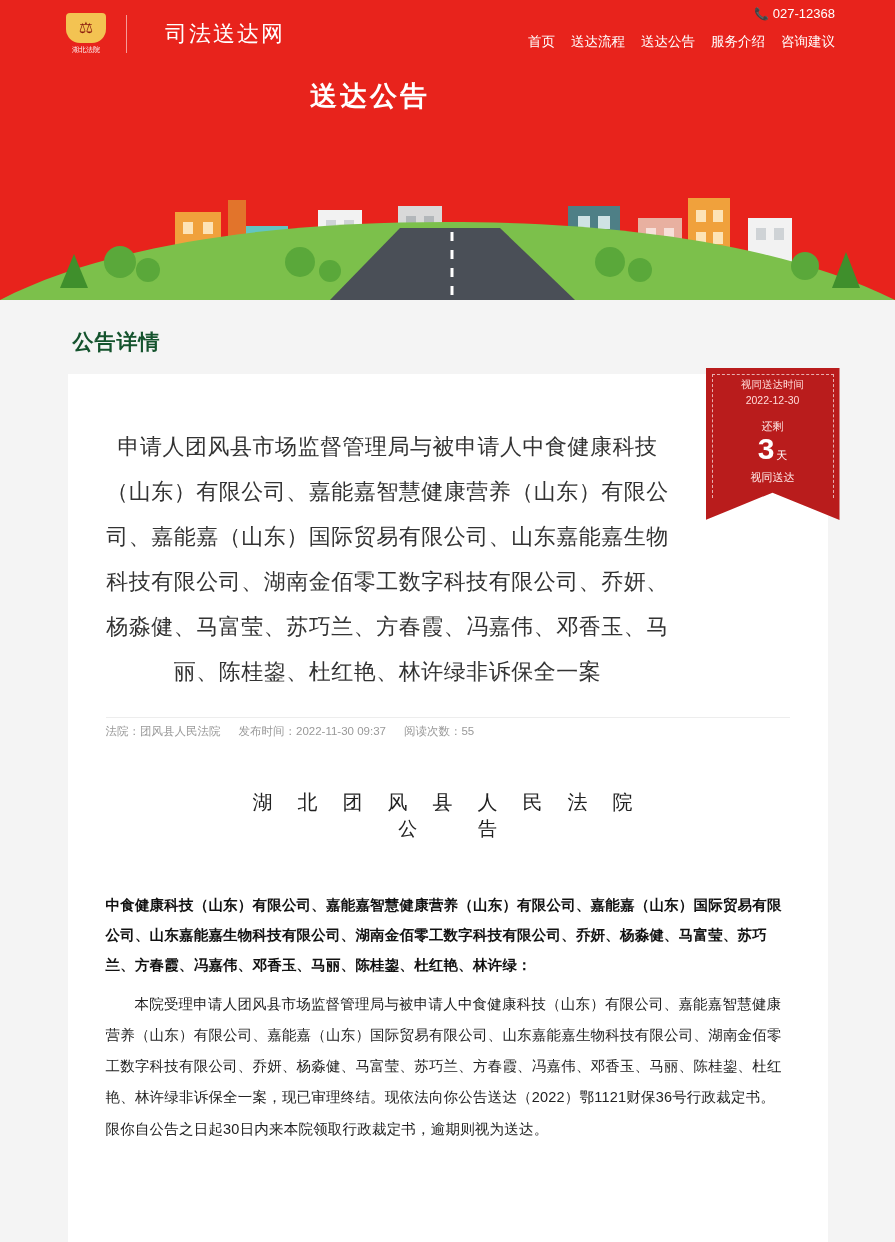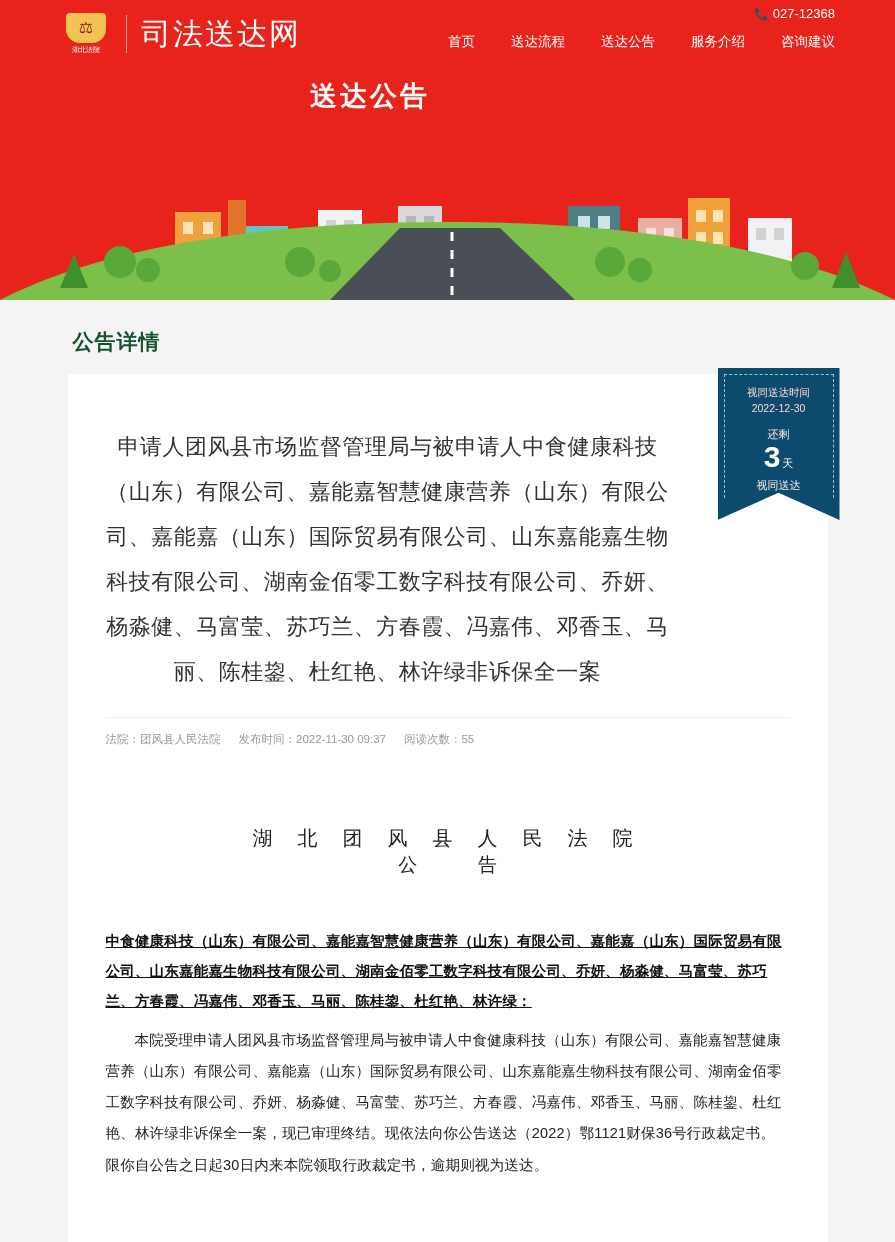--- a/index.html
+++ b/index.html
@@ -61,42 +61,43 @@
     white-space: nowrap;
   }
   .logo-div {
     width: 1px;
     height: 38px;
     background: rgba(255,255,255,.55);
     margin: 0 14px;
   }
   .site-title {
     color: #ffffff;
-    font-size: 30px;
+    font-size: 22px;
     letter-spacing: 2px;
     font-weight: 500;
     white-space: nowrap;
+    margin-left: 24px;
   }
   .phone {
     position: absolute;
     right: 60px;
     top: 6px;
     color: #ffffff;
     font-size: 13px;
     display: flex;
     align-items: center;
     gap: 4px;
   }
   .phone .ic { font-size: 12px; }
   .nav {
     position: absolute;
     right: 60px;
     top: 33px;
     display: flex;
-    gap: 36px;
+    gap: 16px;
     align-items: center;
   }
   .nav a {
     color: #ffffff;
     font-size: 13.5px;
     text-decoration: none;
     white-space: nowrap;
   }
 
   .banner-text {
@@ -156,53 +157,52 @@
   .doc-title {
     font-size: 22px;
     line-height: 2.05;
     color: #333333;
     letter-spacing: .5px;
     padding-right: 120px;
     text-align: center;
   }
   .doc-meta {
     margin-top: 22px;
-    padding-top: 14px;
+    padding-top: 6px;
     border-top: 1px solid #ededed;
     font-size: 11.5px;
     color: #999999;
     display: flex;
     gap: 18px;
   }
 
   .doc-court {
     text-align: center;
     font-size: 20px;
     color: #222222;
     letter-spacing: 10px;
-    margin-top: 78px;
+    margin-top: 50px;
     font-family: "Liberation Serif", "DejaVu Serif", serif;
   }
   .doc-kind {
     text-align: center;
     font-size: 19px;
     color: #222222;
     letter-spacing: 28px;
     text-indent: 28px;
     font-family: "Liberation Serif", "DejaVu Serif", serif;
   }
 
   .doc-parties {
     margin-top: 48px;
     font-size: 14.5px;
     font-weight: bold;
     color: #111111;
     line-height: 2.1;
     letter-spacing: .2px;
-    text-decoration: underline;
   }
   .doc-para {
     margin-top: 8px;
     font-size: 14.5px;
     color: #222222;
     line-height: 2.15;
     text-indent: 2em;
     letter-spacing: .2px;
   }
   .doc-date {
@@ -211,27 +211,26 @@
     font-size: 15.5px;
     color: #222222;
     letter-spacing: 2px;
   }
 
   
   .ribbon {
     position: absolute;
     right: -12px;
     top: -6px;
-    width: 122px;
+    width: 134px;
     height: 152px;
-    background: #0c4a6e;
+    background: #b91c1c;
     color: #ffffff;
     text-align: center;
     clip-path: polygon(0 0, 100% 0, 100% 100%, 50% 82%, 0 100%);
-    padding-top: 8px;
   }
   .ribbon .dash {
     position: absolute;
     left: 6px; right: 6px; top: 6px; bottom: 22px;
     border: 1px dashed rgba(255,255,255,.65);
     border-bottom: none;
     pointer-events: none;
   }
   .ribbon .r-l1 { font-size: 10.5px; margin-top: 10px; color: #ffd9d7; }
   .ribbon .r-l2 { font-size: 10.5px; color: #ffd9d7; margin-top: 2px; }

